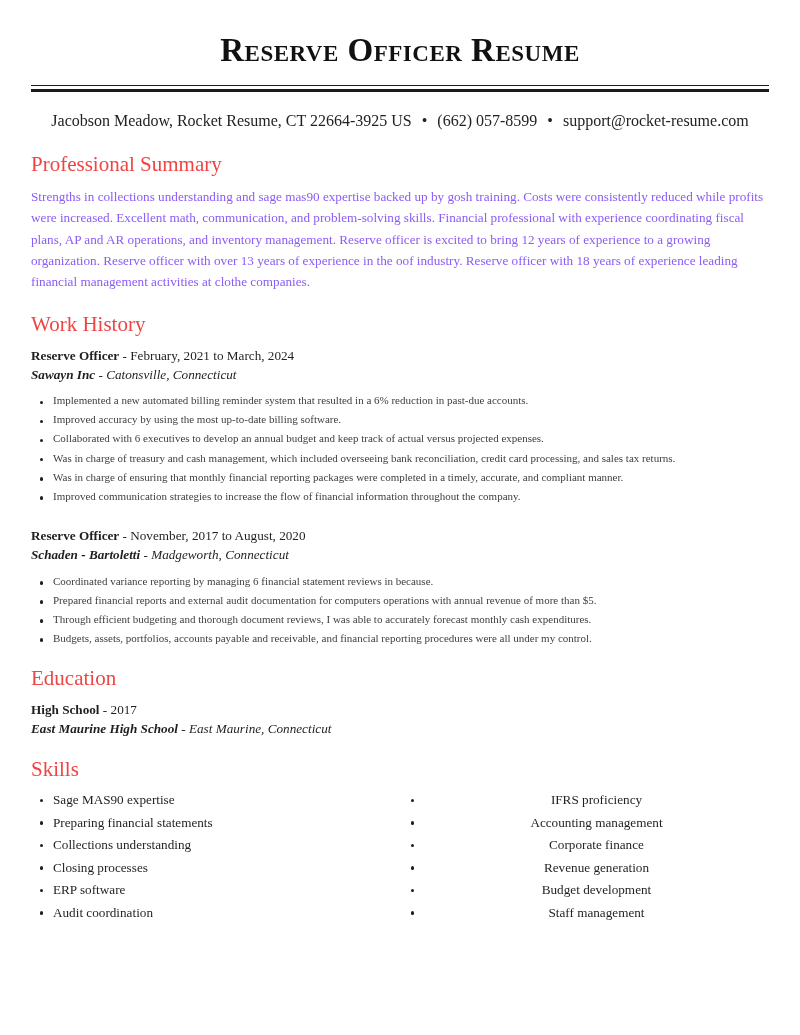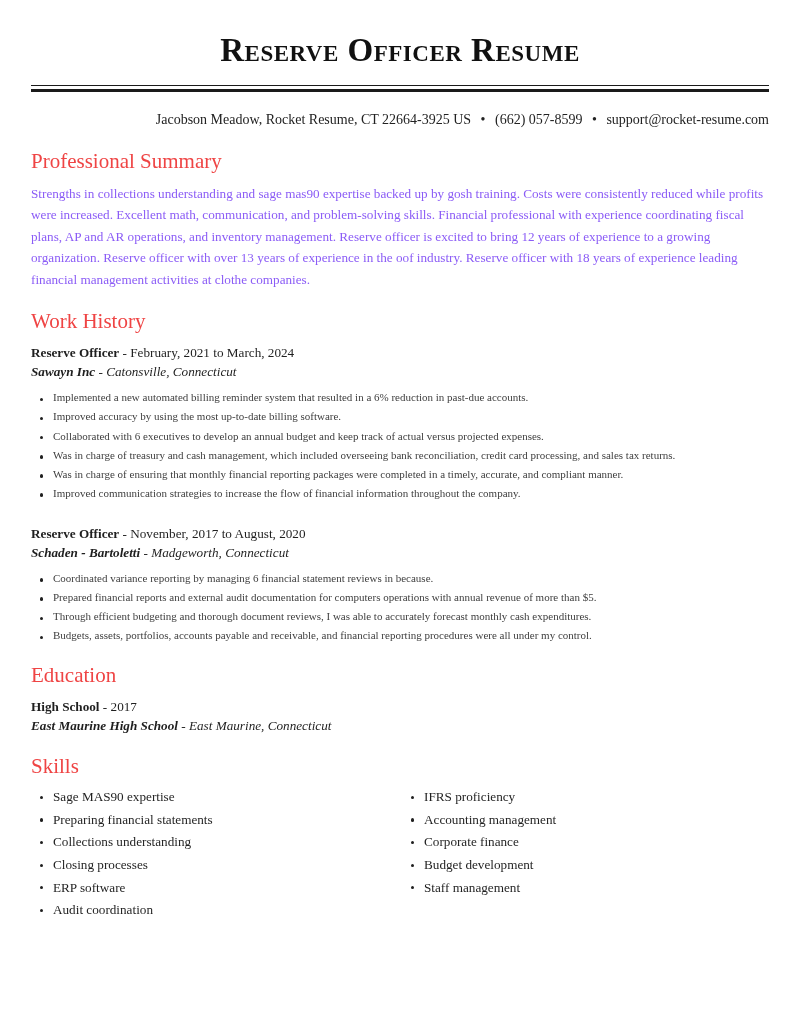--- a/index.html
+++ b/index.html
@@ -45,22 +45,22 @@
   }
   .rule-gap {
     height: 3px;
   }
   .rule-thick {
     height: 3px;
     background: #1a1a1a;
     width: 100%;
   }
   .contact-line {
-    text-align: right;
-    font-size: 14px;
+    text-align: center;
+    font-size: 16px;
     color: #222222;
     margin-top: 18px;
     line-height: 1.4;
   }
   .contact-sep {
     padding: 0 6px;
   }
 
   
   .section {
@@ -167,21 +167,21 @@
   .skills-col li:before {
     content: "";
     position: absolute;
     left: 9px;
     top: 7.5px;
     width: 3.4px;
     height: 3.4px;
     border-radius: 50%;
     background: #1f1f1f;
   }
-  .skills-col.right li { padding-left: 22px; }
+  .skills-col.right li { padding-left: 22px; text-align: center; }
   .skills-col.right { padding-left: 2px; }
 </style>
 </head>
 <body>
 
 <div class="page">
 
   <h1 class="doc-title">Reserve Officer Resume</h1>
 
   <div class="rule-group">
@@ -262,20 +262,21 @@
           <li>Closing processes</li>
           <li>ERP software</li>
           <li>Audit coordination</li>
         </ul>
       </div>
       <div class="skills-col right">
         <ul>
           <li>IFRS proficiency</li>
           <li>Accounting management</li>
           <li>Corporate finance</li>
+          <li>Revenue generation</li>
           <li>Budget development</li>
           <li>Staff management</li>
         </ul>
       </div>
     </div>
   </div>
 
 </div>
 
 </body></html>

